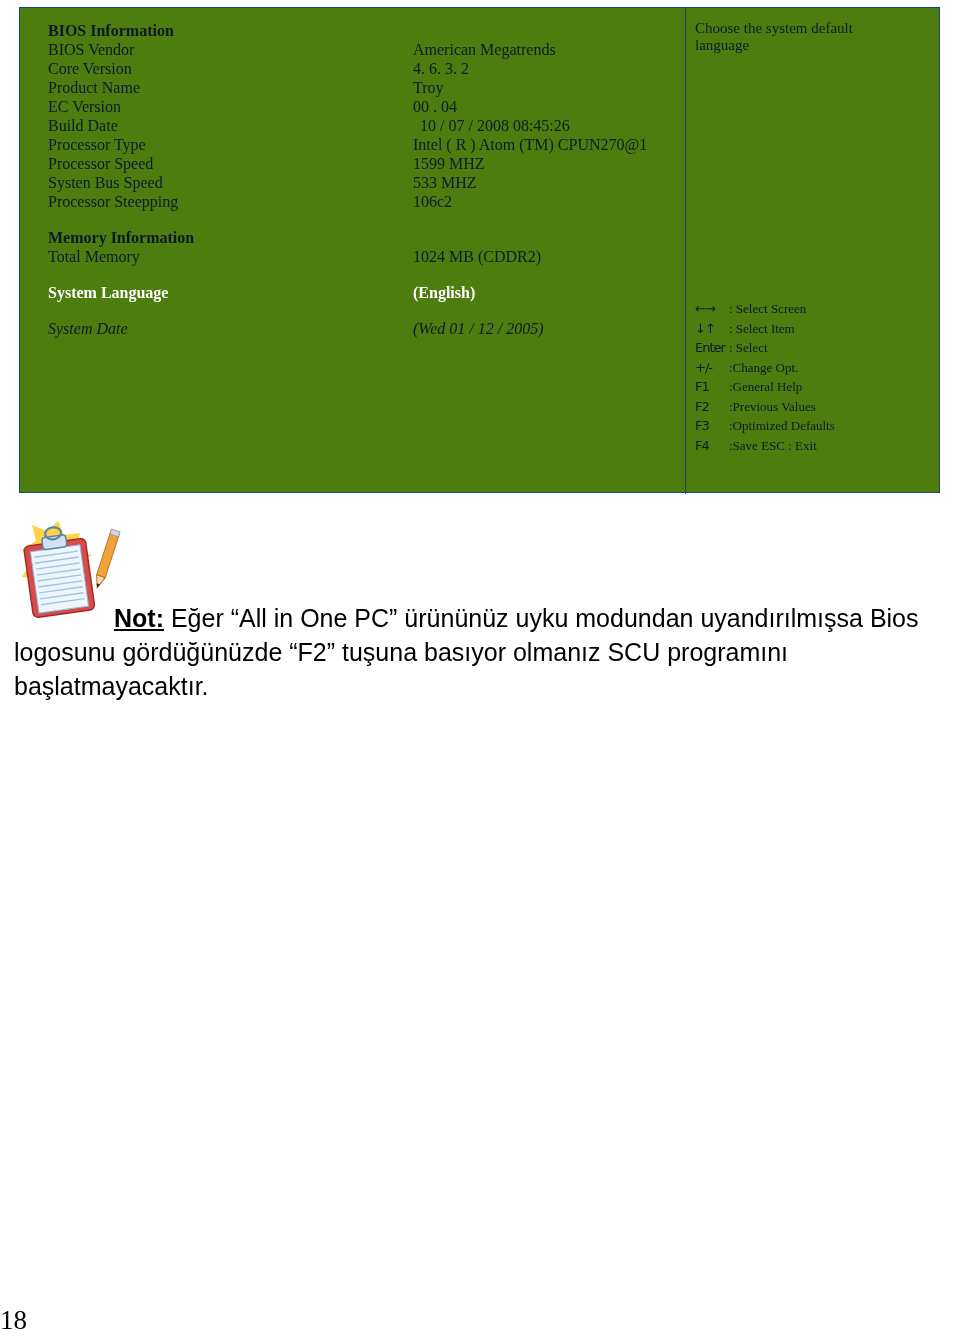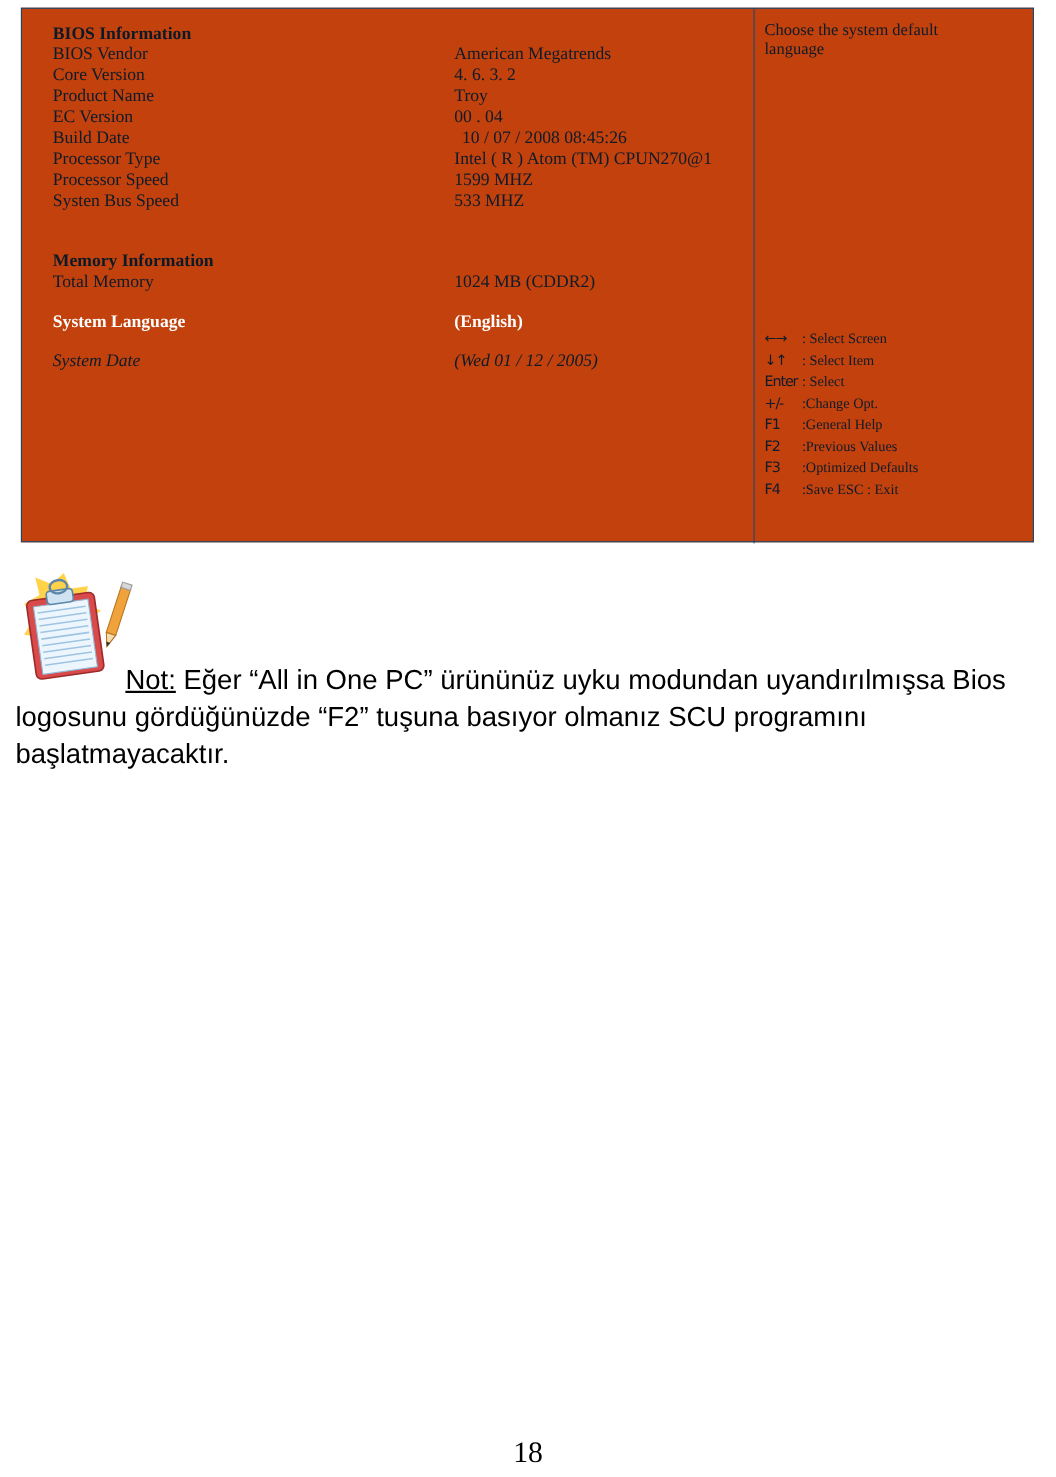--- a/index.html
+++ b/index.html
@@ -9,21 +9,21 @@
     font-family:"Liberation Serif", serif;
     position:relative;
     overflow:hidden;
   }
 
   
   #bios-panel{
     position:absolute;
     left:19px; top:7px;
     width:921px; height:486px;
-    background:#c2410c;
+    background:#4d7c0f;
     border:1px solid #18486e;
     box-sizing:border-box;
   }
 
   #bios-divider{
     position:absolute;
     left:665px; top:0px;
     width:1px; height:486px;
     background:#1a4a72;
   }
@@ -116,30 +116,30 @@
     position:absolute;
     left:14px; top:601px;
     width:930px;
     font-family:"Liberation Sans", sans-serif;
     font-size:25px;
     line-height:34px;
     color:#000000;
     text-indent:100px;
   }
   #note-text .not-lbl{
-    font-weight:normal;
+    font-weight:bold;
     text-decoration:underline;
   }
 
   
   #page-number{
     position:absolute;
     left:0; top:1305px;
     width:960px;
-    text-align:center;
+    text-align:left;
     font-size:27px;
     color:#000000;
     font-family:"Liberation Serif", serif;
   }
 </style>
 </head>
 <body>
 
 <div id="bios-panel">
 
@@ -184,20 +184,24 @@
     <div class="bios-row" style="top:146px;">
       <span class="bios-label">Processor Speed</span>
       <span class="bios-value">1599 MHZ</span>
     </div>
 
     <div class="bios-row" style="top:165px;">
       <span class="bios-label">Systen Bus Speed</span>
       <span class="bios-value">533 MHZ</span>
     </div>
 
+    <div class="bios-row" style="top:184px;">
+      <span class="bios-label">Processor Steepping</span>
+      <span class="bios-value">106c2</span>
+    </div>
 
     <div class="bios-row bios-head" style="top:220px;">
       <span class="bios-label">Memory Information</span>
     </div>
 
     <div class="bios-row" style="top:239px;padding-left:14px;">
       <span class="bios-label">Total Memory</span>
       <span class="bios-value">1024 MB (CDDR2)</span>
     </div>
 

